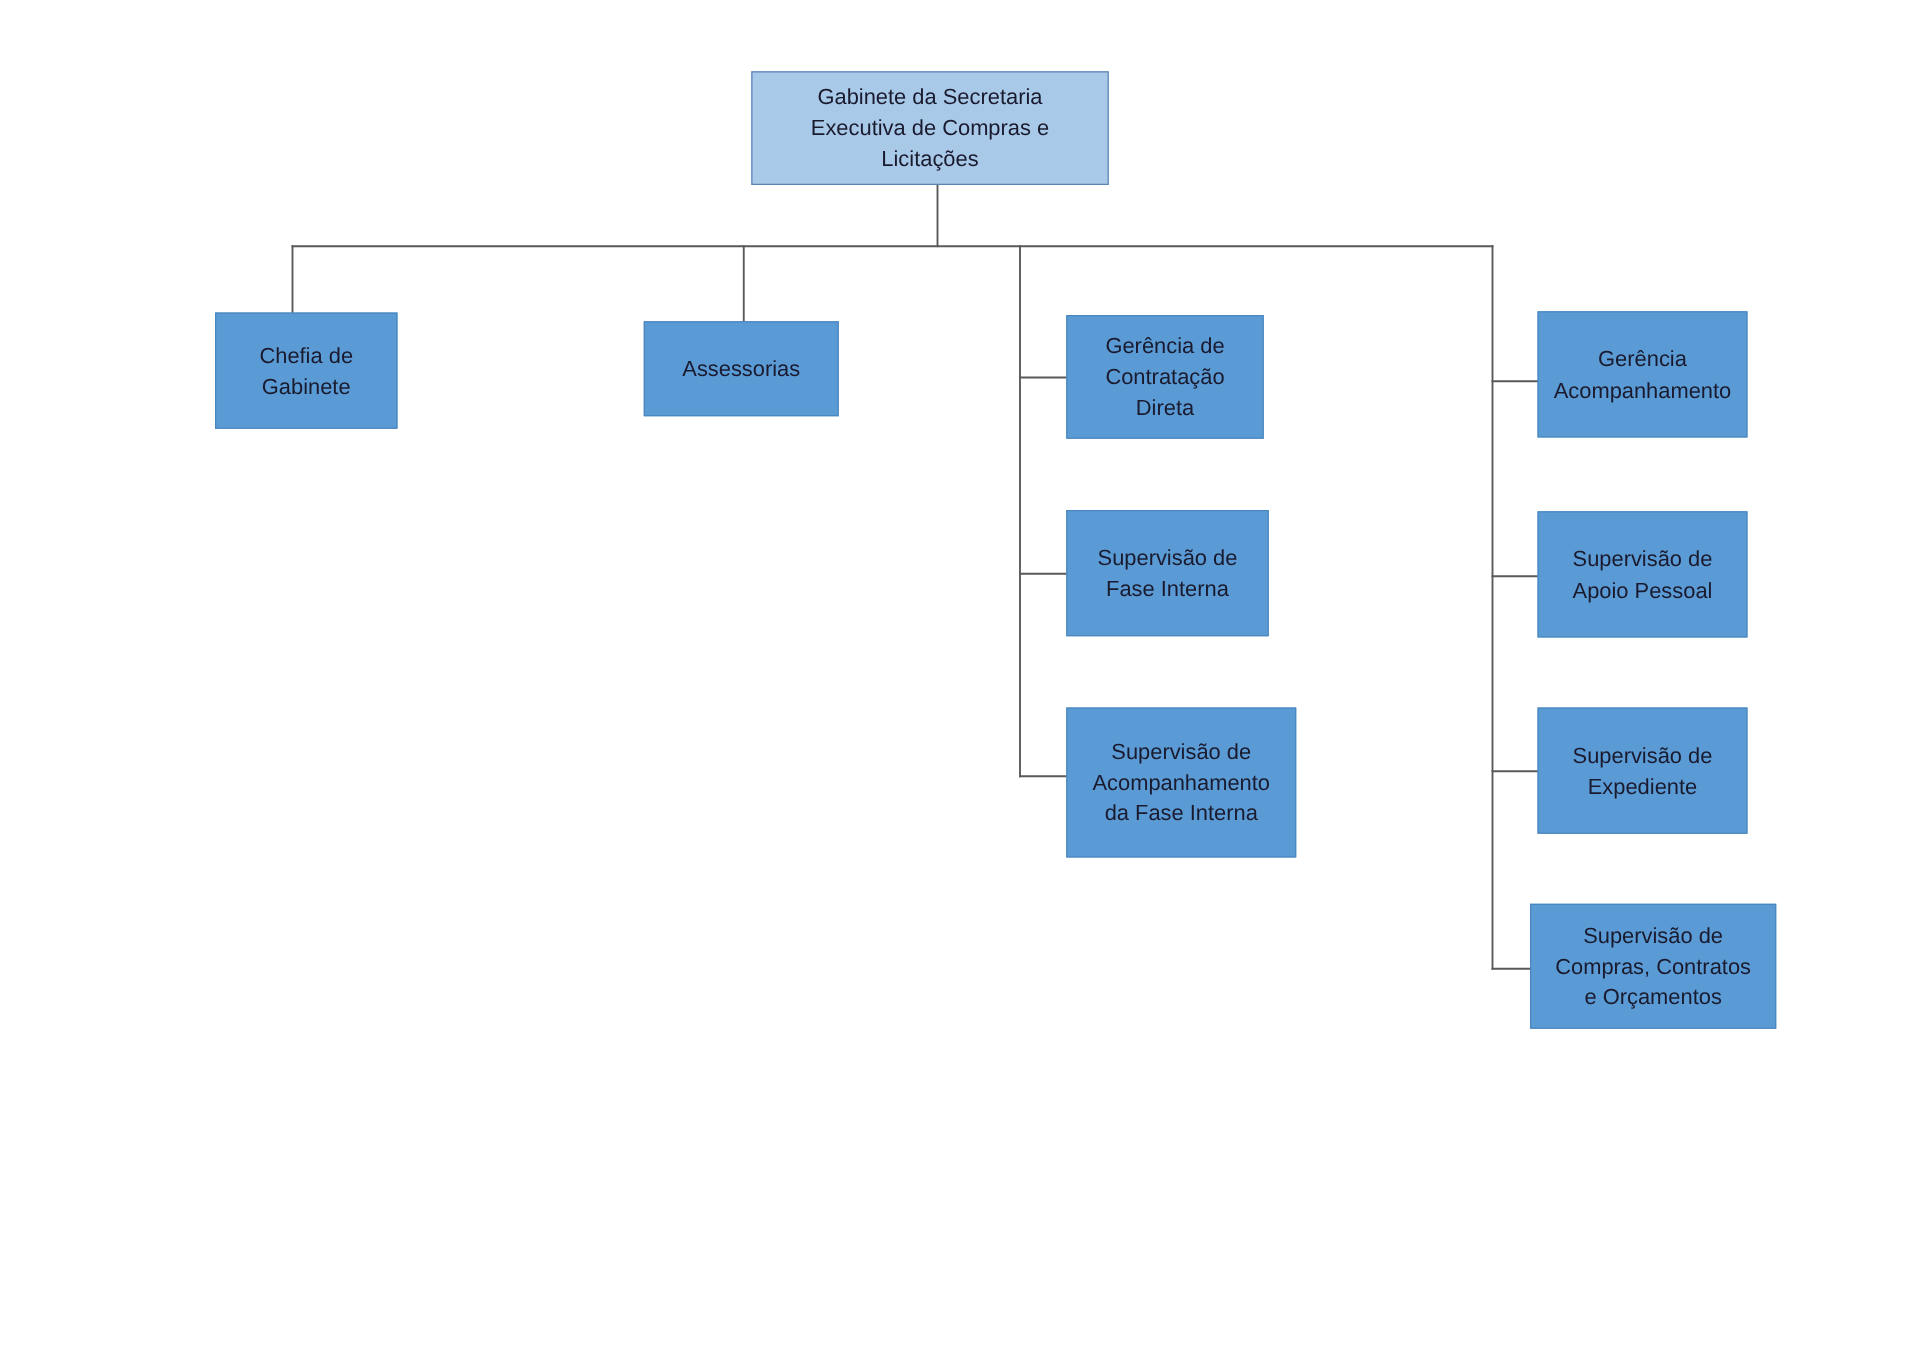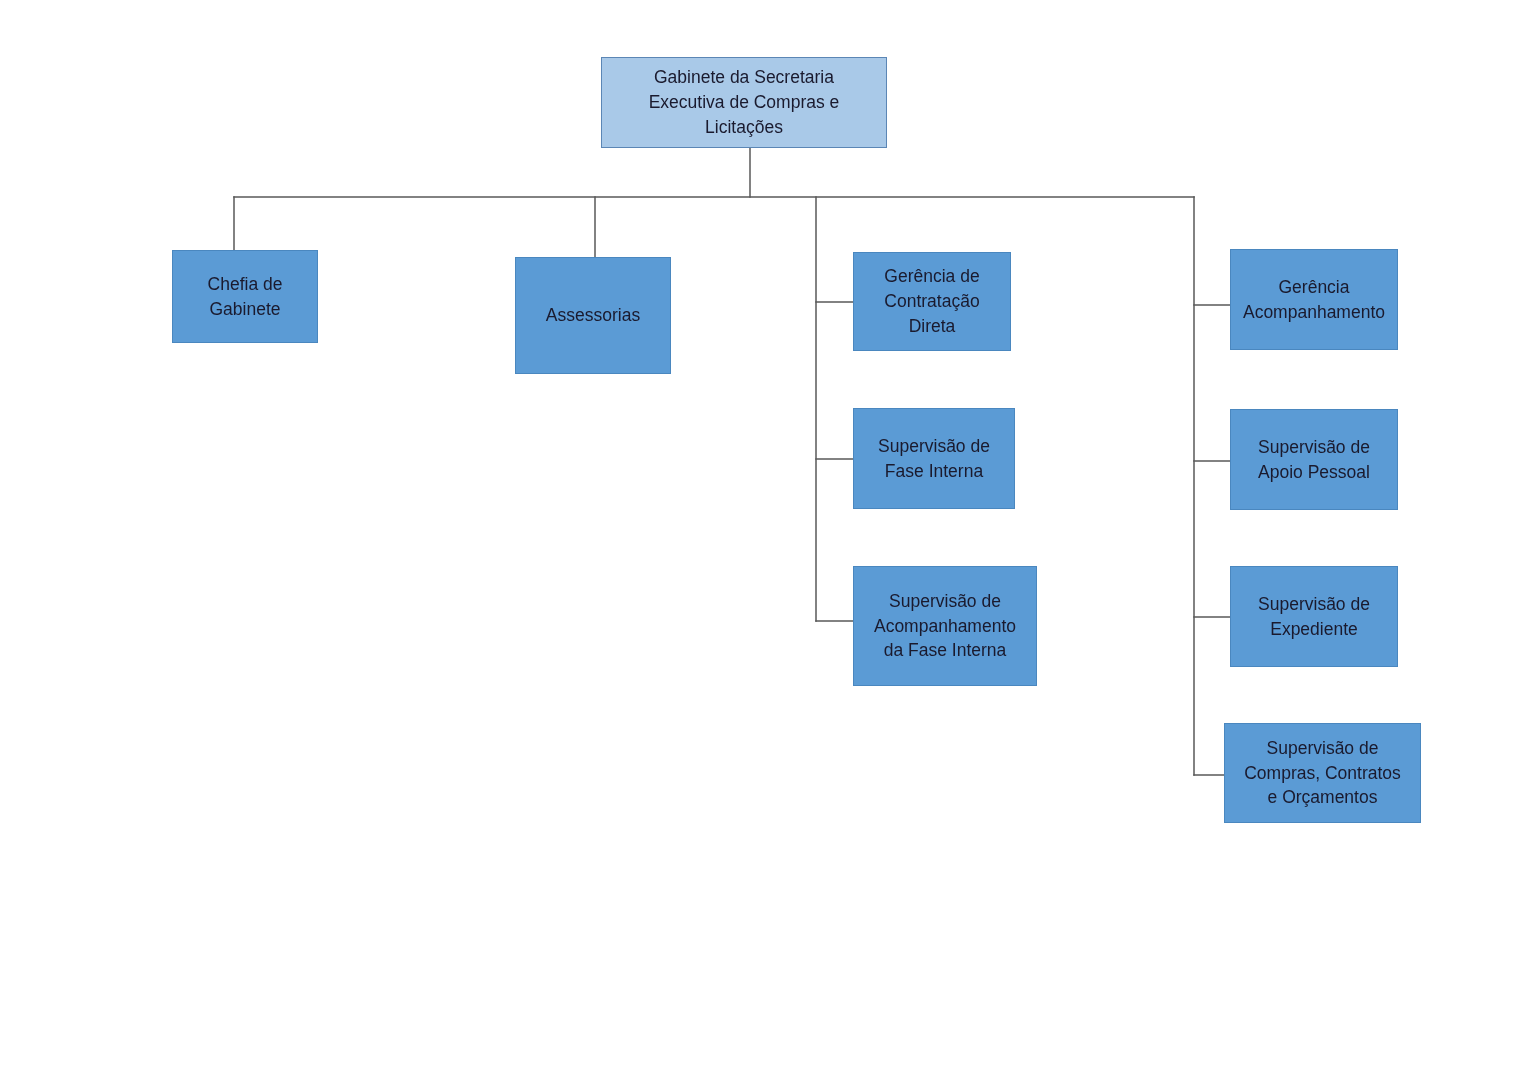--- a/index.html
+++ b/index.html
@@ -79,21 +79,21 @@
     <span class="node-label">Gabinete da Secretaria
 Executiva de Compras e
 Licitações</span>
   </div>
 
   <div class="node node-unit" id="node-b0" style="left: 172px; top: 250px; width: 146px; height: 93px;">
     <span class="node-label">Chefia de
 Gabinete</span>
   </div>
 
-  <div class="node node-unit" id="node-b1" style="left: 515px; top: 257px; width: 156px; height: 117px;">
+  <div class="node node-unit" id="node-b1" style="left: 515px; top: 257px; width: 156px; height: 76px;">
     <span class="node-label">Assessorias</span>
   </div>
 
   <div class="node node-unit" id="node-b2" style="left: 853px; top: 252px; width: 158px; height: 99px; text-align: center;">
     <span class="node-label">Gerência de
 Contratação
 Direta</span>
   </div>
 
   <div class="node node-unit" id="node-b2c0" style="left: 853px; top: 408px; width: 162px; height: 101px;">

